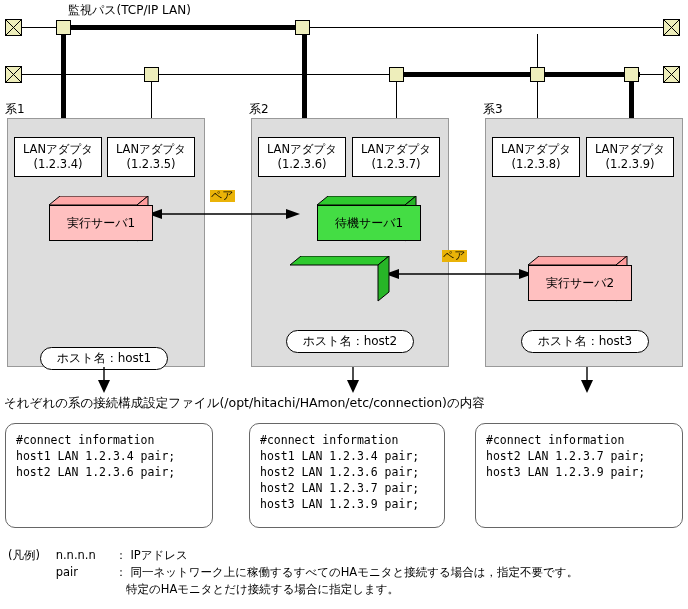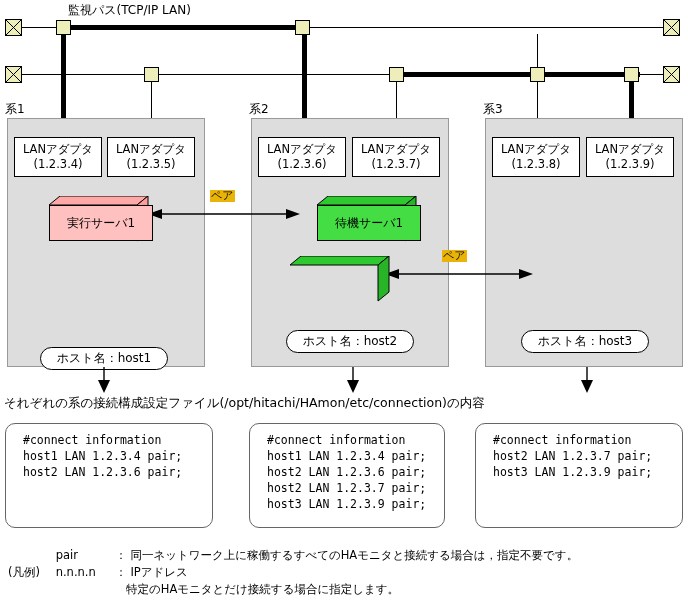--- a/index.html
+++ b/index.html
@@ -157,21 +157,21 @@
     white-space: nowrap;
   }
 
   
   .cfg-box {
     position: absolute;
     background: #ffffff;
     border: 1px solid #666666;
     border-radius: 10px;
     box-sizing: border-box;
-    padding: 8px 10px 0 17px;
+    padding: 8px 10px 0 10px;
   }
   .cfg-line {
     font-family: "DejaVu Sans Mono", "Liberation Mono", monospace;
     font-size: 11.5px;
     line-height: 16px;
     white-space: pre;
   }
 
   
   .legend {
@@ -302,20 +302,27 @@
 
   <div class="lan-box" style="left:492px; top:137px;">
     <span>LANアダプタ</span>
     <span>(1.2.3.8)</span>
   </div>
   <div class="lan-box" style="left:586px; top:137px;">
     <span>LANアダプタ</span>
     <span>(1.2.3.9)</span>
   </div>
 
+  <div class="server3d server-red" style="left:528px; top:256px;">
+    <svg width="100" height="46" viewBox="0 0 100 46">
+      <polygon points="0,9 11,0 99,0 88,9" fill="#ffa8a8" stroke="#000" stroke-width="1"></polygon>
+      <polygon points="88,9 99,0 99,36 88,45" fill="#ff9b9b" stroke="#000" stroke-width="1"></polygon>
+    </svg>
+    <div class="face">実行サーバ2</div>
+  </div>
 
   <div class="host-pill" style="left:521px; top:330px; width:128px;">ホスト名：host3</div>
 
   <svg class="arrow-svg" style="left:148px; top:205px;" width="152" height="18">
     <line x1="12" y1="9" x2="140" y2="9" stroke="#000" stroke-width="1.4"></line>
     <polygon points="0,9 14,4 14,14" fill="#000"></polygon>
     <polygon points="152,9 138,4 138,14" fill="#000"></polygon>
   </svg>
   <div class="pair-label" style="left:210px; top:190px;">ペア</div>
 
@@ -355,33 +362,33 @@
     <div class="cfg-line">host3 LAN 1.2.3.9 pair;</div>
   </div>
 
   <div class="cfg-box" style="left:475px; top:423px; width:208px; height:105px;">
     <div class="cfg-line">#connect information</div>
     <div class="cfg-line">host2 LAN 1.2.3.7 pair;</div>
     <div class="cfg-line">host3 LAN 1.2.3.9 pair;</div>
   </div>
 
   <div class="legend" style="left:8px; top:547px;">
-    <div class="legend-row">
-      <span class="legend-head" style="width:44px;"></span>
-      <span class="legend-key" style="width:56px;">pair</span>
-      <span>：</span>
-      <span>同一ネットワーク上に稼働するすべてのHAモニタと接続する場合は，指定不要です。</span>
-    </div>
     <div class="legend-row">
       <span class="legend-head" style="width:44px;">(凡例)</span>
       <span class="legend-key" style="width:56px;">n.n.n.n</span>
       <span>：</span>
       <span>IPアドレス</span>
     </div>
     <div class="legend-row">
       <span class="legend-head" style="width:44px;"></span>
+      <span class="legend-key" style="width:56px;">pair</span>
+      <span>：</span>
+      <span>同一ネットワーク上に稼働するすべてのHAモニタと接続する場合は，指定不要です。</span>
+    </div>
+    <div class="legend-row">
+      <span class="legend-head" style="width:44px;"></span>
       <span class="legend-key" style="width:56px;"></span>
       <span style="display:inline-block;width:7px;"></span>
       <span>特定のHAモニタとだけ接続する場合に指定します。</span>
     </div>
   </div>
 
 </div>
 
 </body></html>

